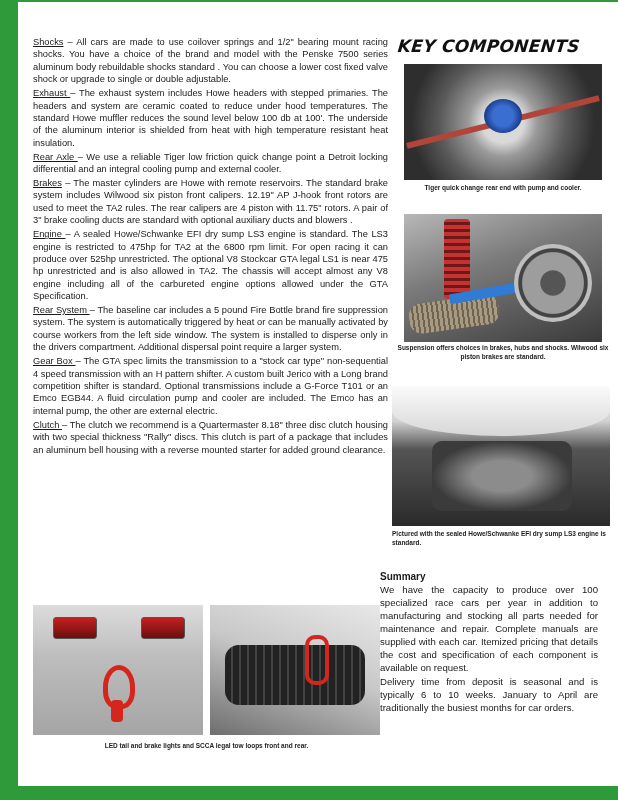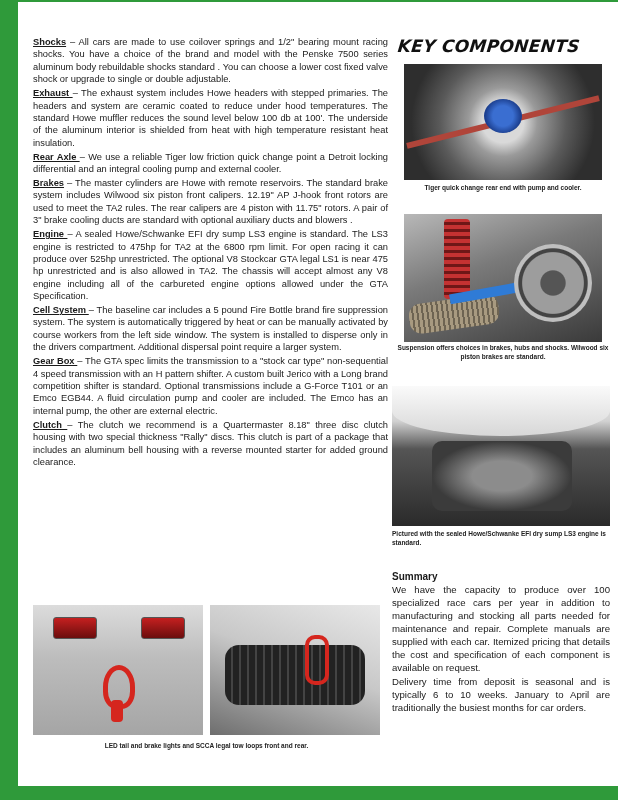--- a/index.html
+++ b/index.html
@@ -16,37 +16,37 @@
   }
   .frame-top-line {
     position: absolute; left: 18px; top: 0; width: 600px; height: 2px; background: #2f9a3a;
   }
   .left-col {
     position: absolute; left: 33px; top: 36px; width: 355px;
     font-size: 9.3px; line-height: 12.4px; color: #1a1a1a;
     text-align: justify;
   }
   .left-col p { margin: 0 0 1.5px 0; }
-  .term { text-decoration: underline; font-weight: bold; }
+  .term { text-decoration: underline; }
   .heading-key {
     position: absolute; left: 398px; top: 36px; width: 215px;
     font-family: "DejaVu Sans", sans-serif;
     font-size: 17px; font-weight: 900; font-style: italic;
     color: #111; letter-spacing: 0.3px;
     transform: skewX(-6deg);
   }
   .photo {
     position: absolute; overflow: hidden;
   }
   .caption {
     position: absolute; font-size: 6.5px; font-weight: bold; color: #222;
     text-align: center; line-height: 8.5px;
   }
   .right-text {
-    position: absolute; left: 392px; top: 570px; width: 218px;
+    position: absolute; left: 380px; top: 570px; width: 218px;
     font-size: 9.6px; line-height: 13px; color: #1a1a1a; text-align: justify;
   }
   .right-text h3 { margin: 0; font-size: 10px; font-weight: bold; }
   .right-text p { margin: 0 0 1px 0; }
 
   
   .p1 { left: 404px; top: 64px; width: 198px; height: 116px;
         background: radial-gradient(circle at 50% 50%, #d9d9d9 0 18%, #9a9a9a 30%, #5a5a5a 55%, #2e2e2e 80%); }
   .p1 .blue { position: absolute; left: 80px; top: 35px; width: 38px; height: 34px; border-radius: 50%;
         background: radial-gradient(circle, #3a6ed1 0 40%, #1c3f8f 70%); }
@@ -85,21 +85,21 @@
 
 <div class="frame"></div>
 <div class="frame-top-line"></div>
 
 <div class="left-col">
   <p><span class="term">Shocks</span><span> – All cars are made to use coilover springs and 1/2" bearing mount racing shocks. You have a choice of the brand and model with the Penske 7500 series aluminum body rebuildable shocks standard . You can choose a lower cost fixed valve shock or upgrade to single or double adjustable.</span></p>
   <p><span class="term">Exhaust </span><span>– The exhaust system includes Howe headers with stepped primaries. The headers and system are ceramic coated to reduce under hood temperatures. The standard Howe muffler reduces the sound level below 100 db at 100'. The underside of the aluminum interior is shielded from heat with high temperature resistant heat insulation.</span></p>
   <p><span class="term">Rear Axle </span><span> – We use a reliable Tiger low friction quick change point a Detroit locking differential and an integral cooling pump and external cooler.</span></p>
   <p><span class="term">Brakes</span><span> – The master cylinders are Howe with remote reservoirs. The standard brake system includes Wilwood six piston front calipers. 12.19" AP J-hook front rotors are used to meet the TA2 rules. The rear calipers are 4 piston with 11.75" rotors. A pair of 3" brake cooling ducts are standard with optional auxiliary ducts and blowers .</span></p>
   <p><span class="term">Engine </span><span>– A sealed Howe/Schwanke EFI dry sump LS3 engine is standard. The LS3 engine is restricted to 475hp for TA2 at the 6800 rpm limit. For open racing it can produce over 525hp unrestricted. The optional V8 Stockcar GTA legal LS1 is near 475 hp unrestricted and is also allowed in TA2. The chassis will accept almost any V8 engine including all of the carbureted engine options allowed under the GTA Specification.</span></p>
-  <p><span class="term">Cell System </span><span>– The baseline car includes a 5 pound Fire Bottle brand fire suppression system. The system is automatically triggered by heat or can be manually activated by course workers from the left side window. The system is installed to disperse only in the drivers compartment. Additional dispersal point require a larger system.</span></p>
+  <p><span class="term">Rear System </span><span>– The baseline car includes a 5 pound Fire Bottle brand fire suppression system. The system is automatically triggered by heat or can be manually activated by course workers from the left side window. The system is installed to disperse only in the drivers compartment. Additional dispersal point require a larger system.</span></p>
   <p><span class="term">Gear Box </span><span>– The GTA spec limits the transmission to a "stock car type" non-sequential 4 speed transmission with an H pattern shifter. A custom built Jerico with a Long brand competition shifter is standard. Optional transmissions include a G-Force T101 or an Emco EGB44. A fluid circulation pump and cooler are included. The Emco has an internal pump, the other are external electric.</span></p>
   <p><span class="term">Clutch </span><span>– The clutch we recommend is a Quartermaster 8.18" three disc clutch housing with two special thickness "Rally" discs. This clutch is part of a package that includes an aluminum bell housing with a reverse mounted starter for added ground clearance.</span></p>
 </div>
 
 <div class="heading-key">KEY COMPONENTS</div>
 
 <div class="photo p1">
   <div class="hose"></div>
   <div class="blue"></div>
 </div>

